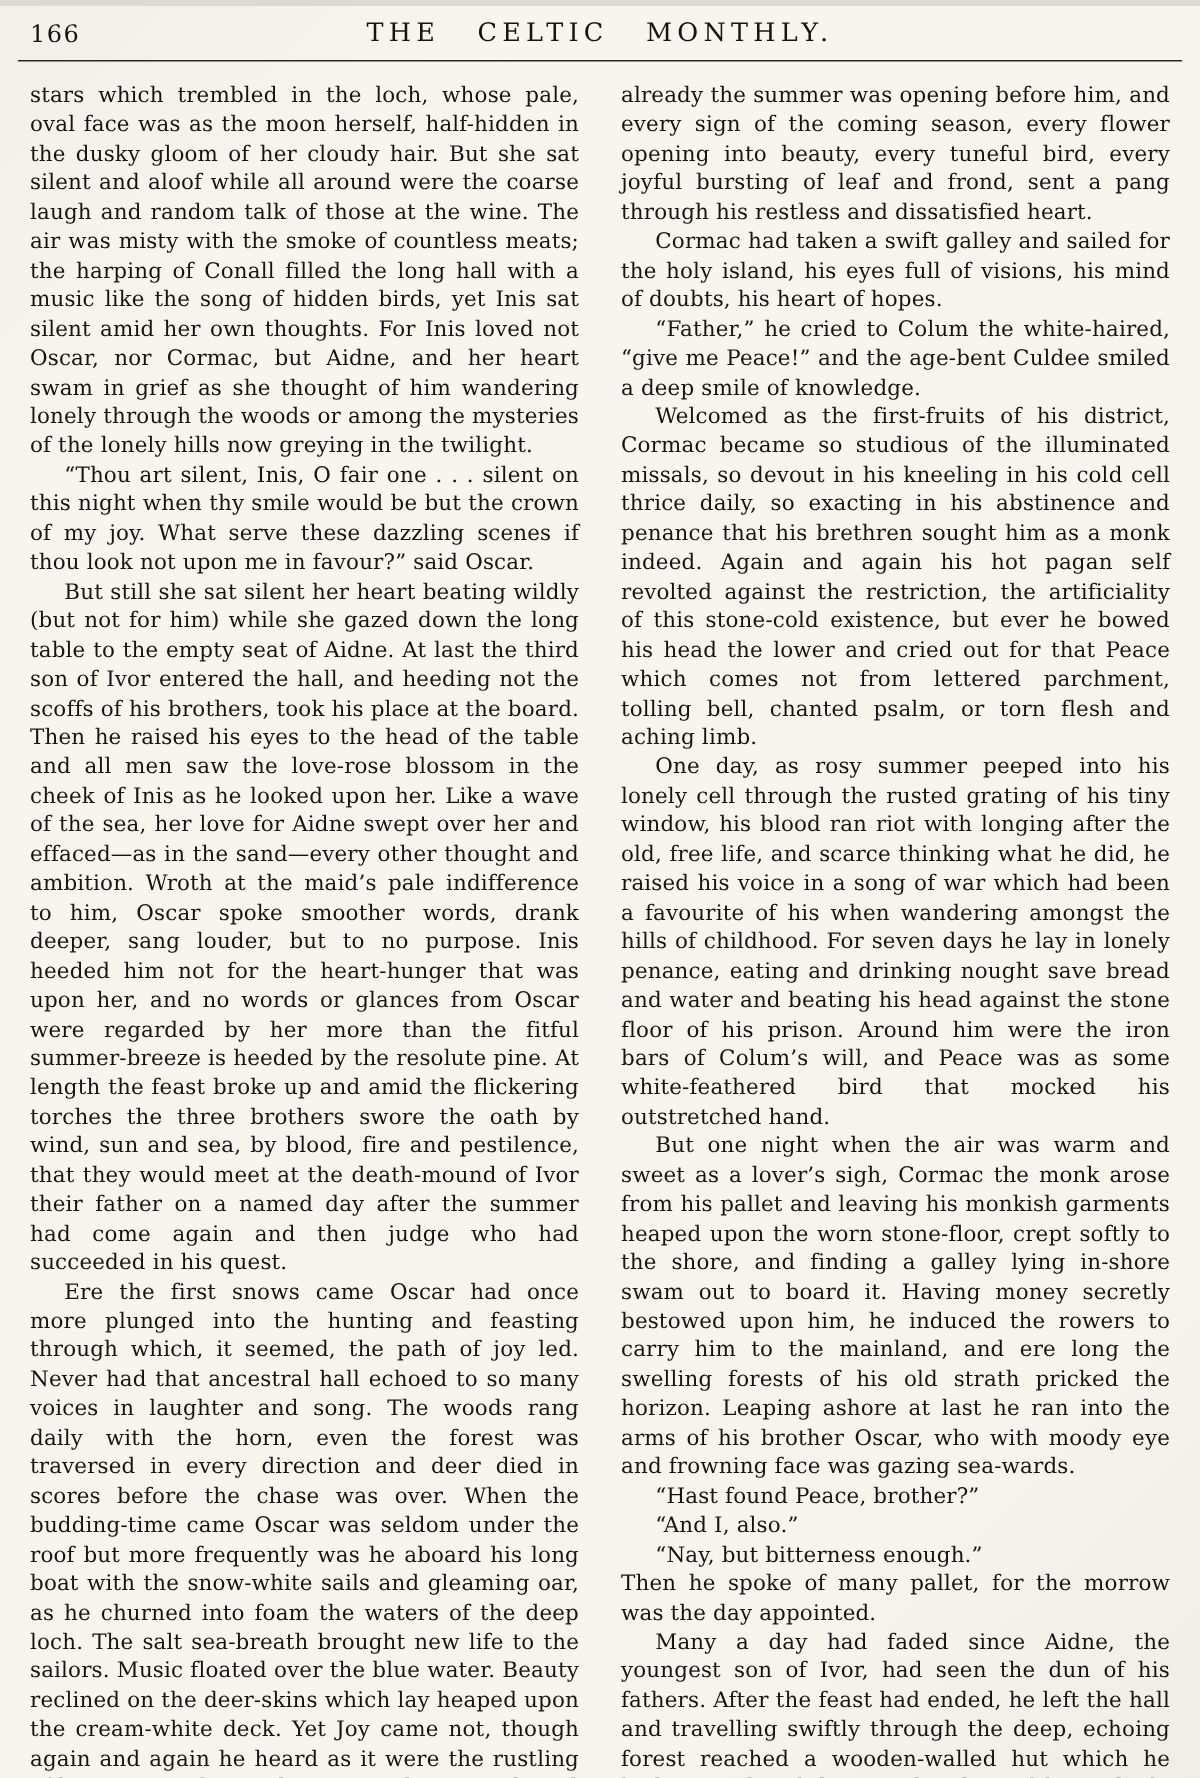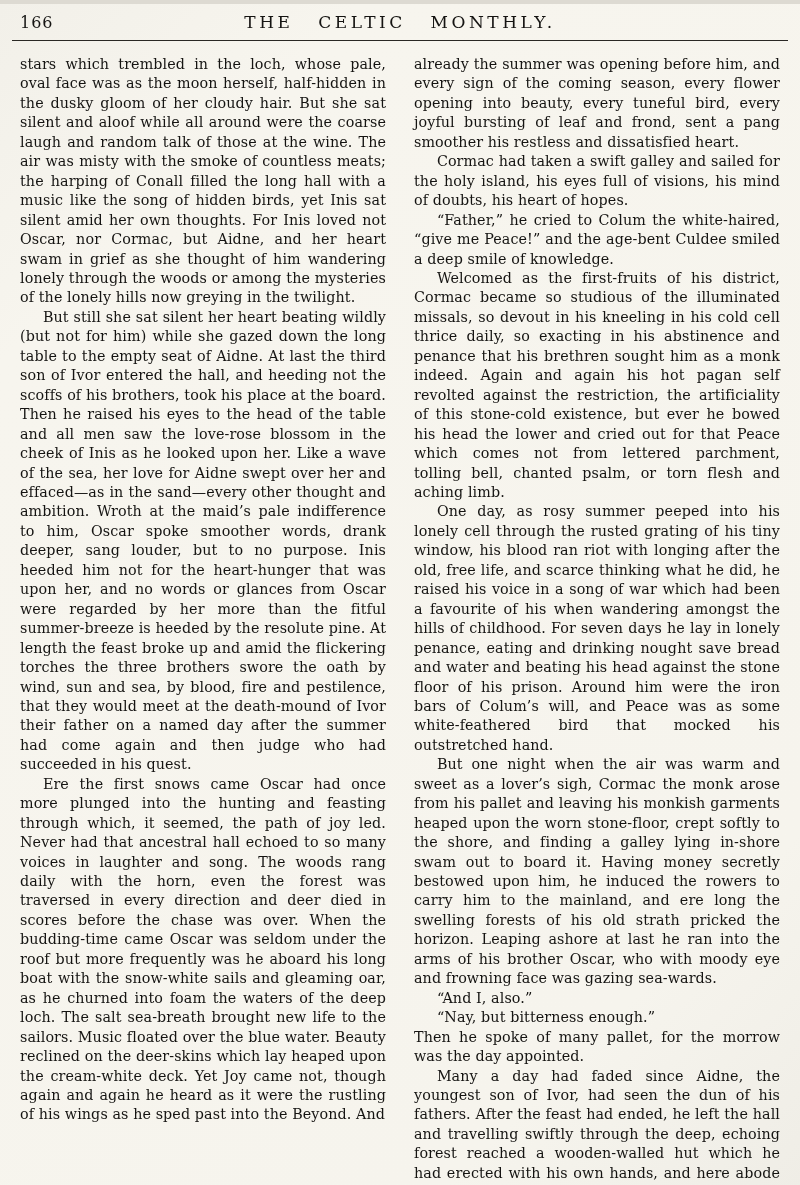--- a/index.html
+++ b/index.html
@@ -72,31 +72,33 @@
     <span class="page-number">166</span>
     <div class="page-title">THE CELTIC MONTHLY.</div>
   </div>
 
   <hr class="rule">
 
   <div class="columns">
 
     <div class="col">
       <p class="flush">stars which trembled in the loch, whose pale, oval face was as the moon herself, half-hidden in the dusky gloom of her cloudy hair.  But she sat silent and aloof while all around were the coarse laugh and random talk of those at the wine.  The air was misty with the smoke of countless meats; the harping of Conall filled the long hall with a music like the song of hidden birds, yet Inis sat silent amid her own thoughts. For Inis loved not Oscar, nor Cormac, but Aidne, and her heart swam in grief as she thought of him wandering lonely through the woods or among the mysteries of the lonely hills now greying in the twilight.</p>
+      <p>“Thou art silent, Inis, O fair one . . . silent on this night when thy smile would be but the crown of my joy.  What serve these dazzling scenes if thou look not upon me in favour?” said Oscar.</p>
       <p>But still she sat silent her heart beating wildly (but not for him) while she gazed down the long table to the empty seat of Aidne.  At last the third son of Ivor entered the hall, and heeding not the scoffs of his brothers, took his place at the board.  Then he raised his eyes to the head of the table and all men saw the love-rose blossom in the cheek of Inis as he looked upon her.  Like a wave of the sea, her love for Aidne swept over her and effaced—as in the sand—every other thought and ambition.  Wroth at the maid’s pale indifference to him, Oscar spoke smoother words, drank deeper, sang louder, but to no purpose.  Inis heeded him not for the heart-hunger that was upon her, and no words or glances from Oscar were regarded by her more than the fitful summer-breeze is heeded by the resolute pine.  At length the feast broke up and amid the flickering torches the three brothers swore the oath by wind, sun and sea, by blood, fire and pestilence, that they would meet at the death-mound of Ivor their father on a named day after the summer had come again and then judge who had succeeded in his quest.</p>
       <p>Ere the first snows came Oscar had once more plunged into the hunting and feasting through which, it seemed, the path of joy led.  Never had that ancestral hall echoed to so many voices in laughter and song.  The woods rang daily with the horn, even the forest was traversed in every direction and deer died in scores before the chase was over.  When the budding-time came Oscar was seldom under the roof but more frequently was he aboard his long boat with the snow-white sails and gleaming oar, as he churned into foam the waters of the deep loch.  The salt sea-breath brought new life to the sailors.  Music floated over the blue water.  Beauty reclined on the deer-skins which lay heaped upon the cream-white deck.  Yet Joy came not, though again and again he heard as it were the rustling of his wings as he sped past into the Beyond.  And</p>
     </div>
 
     <div class="col">
-      <p class="flush">already the summer was opening before him, and every sign of the coming season, every flower opening into beauty, every tuneful bird, every joyful bursting of leaf and frond, sent a pang smoother his restless and dissatisfied heart.</p>
+      <p class="flush">already the summer was opening before him, and every sign of the coming season, every flower opening into beauty, every tuneful bird, every joyful bursting of leaf and frond, sent a pang through his restless and dissatisfied heart.</p>
       <p>Cormac had taken a swift galley and sailed for the holy island, his eyes full of visions, his mind of doubts, his heart of hopes.</p>
       <p>“Father,” he cried to Colum the white-haired, “give me Peace!” and the age-bent Culdee smiled a deep smile of knowledge.</p>
       <p>Welcomed as the first-fruits of his district, Cormac became so studious of the illuminated missals, so devout in his kneeling in his cold cell thrice daily, so exacting in his abstinence and penance that his brethren sought him as a monk indeed.  Again and again his hot pagan self revolted against the restriction, the artificiality of this stone-cold existence, but ever he bowed his head the lower and cried out for that Peace which comes not from lettered parchment, tolling bell, chanted psalm, or torn flesh and aching limb.</p>
       <p>One day, as rosy summer peeped into his lonely cell through the rusted grating of his tiny window, his blood ran riot with longing after the old, free life, and scarce thinking what he did, he raised his voice in a song of war which had been a favourite of his when wandering amongst the hills of childhood.  For seven days he lay in lonely penance, eating and drinking nought save bread and water and beating his head against the stone floor of his prison.  Around him were the iron bars of Colum’s will, and Peace was as some white-feathered bird that mocked his outstretched hand.</p>
       <p>But one night when the air was warm and sweet as a lover’s sigh, Cormac the monk arose from his pallet and leaving his monkish garments heaped upon the worn stone-floor, crept softly to the shore, and finding a galley lying in-shore swam out to board it.  Having money secretly bestowed upon him, he induced the rowers to carry him to the mainland, and ere long the swelling forests of his old strath pricked the horizon.  Leaping ashore at last he ran into the arms of his brother Oscar, who with moody eye and frowning face was gazing sea-wards.</p>
+      <p>“Hast found Peace, brother?”</p>
       <p>“And I, also.”</p>
       <p>“Nay, but bitterness enough.”</p>
       <p class="flush">Then he spoke of many pallet, for the morrow was the day appointed.</p>
       <p>Many a day had faded since Aidne, the youngest son of Ivor, had seen the dun of his fathers.  After the feast had ended, he left the hall and travelling swiftly through the deep, echoing forest reached a wooden-walled hut which he had erected with his own hands, and here abode even through the winter bitterness,</p>
     </div>
 
   </div>
 
 </div>
 

